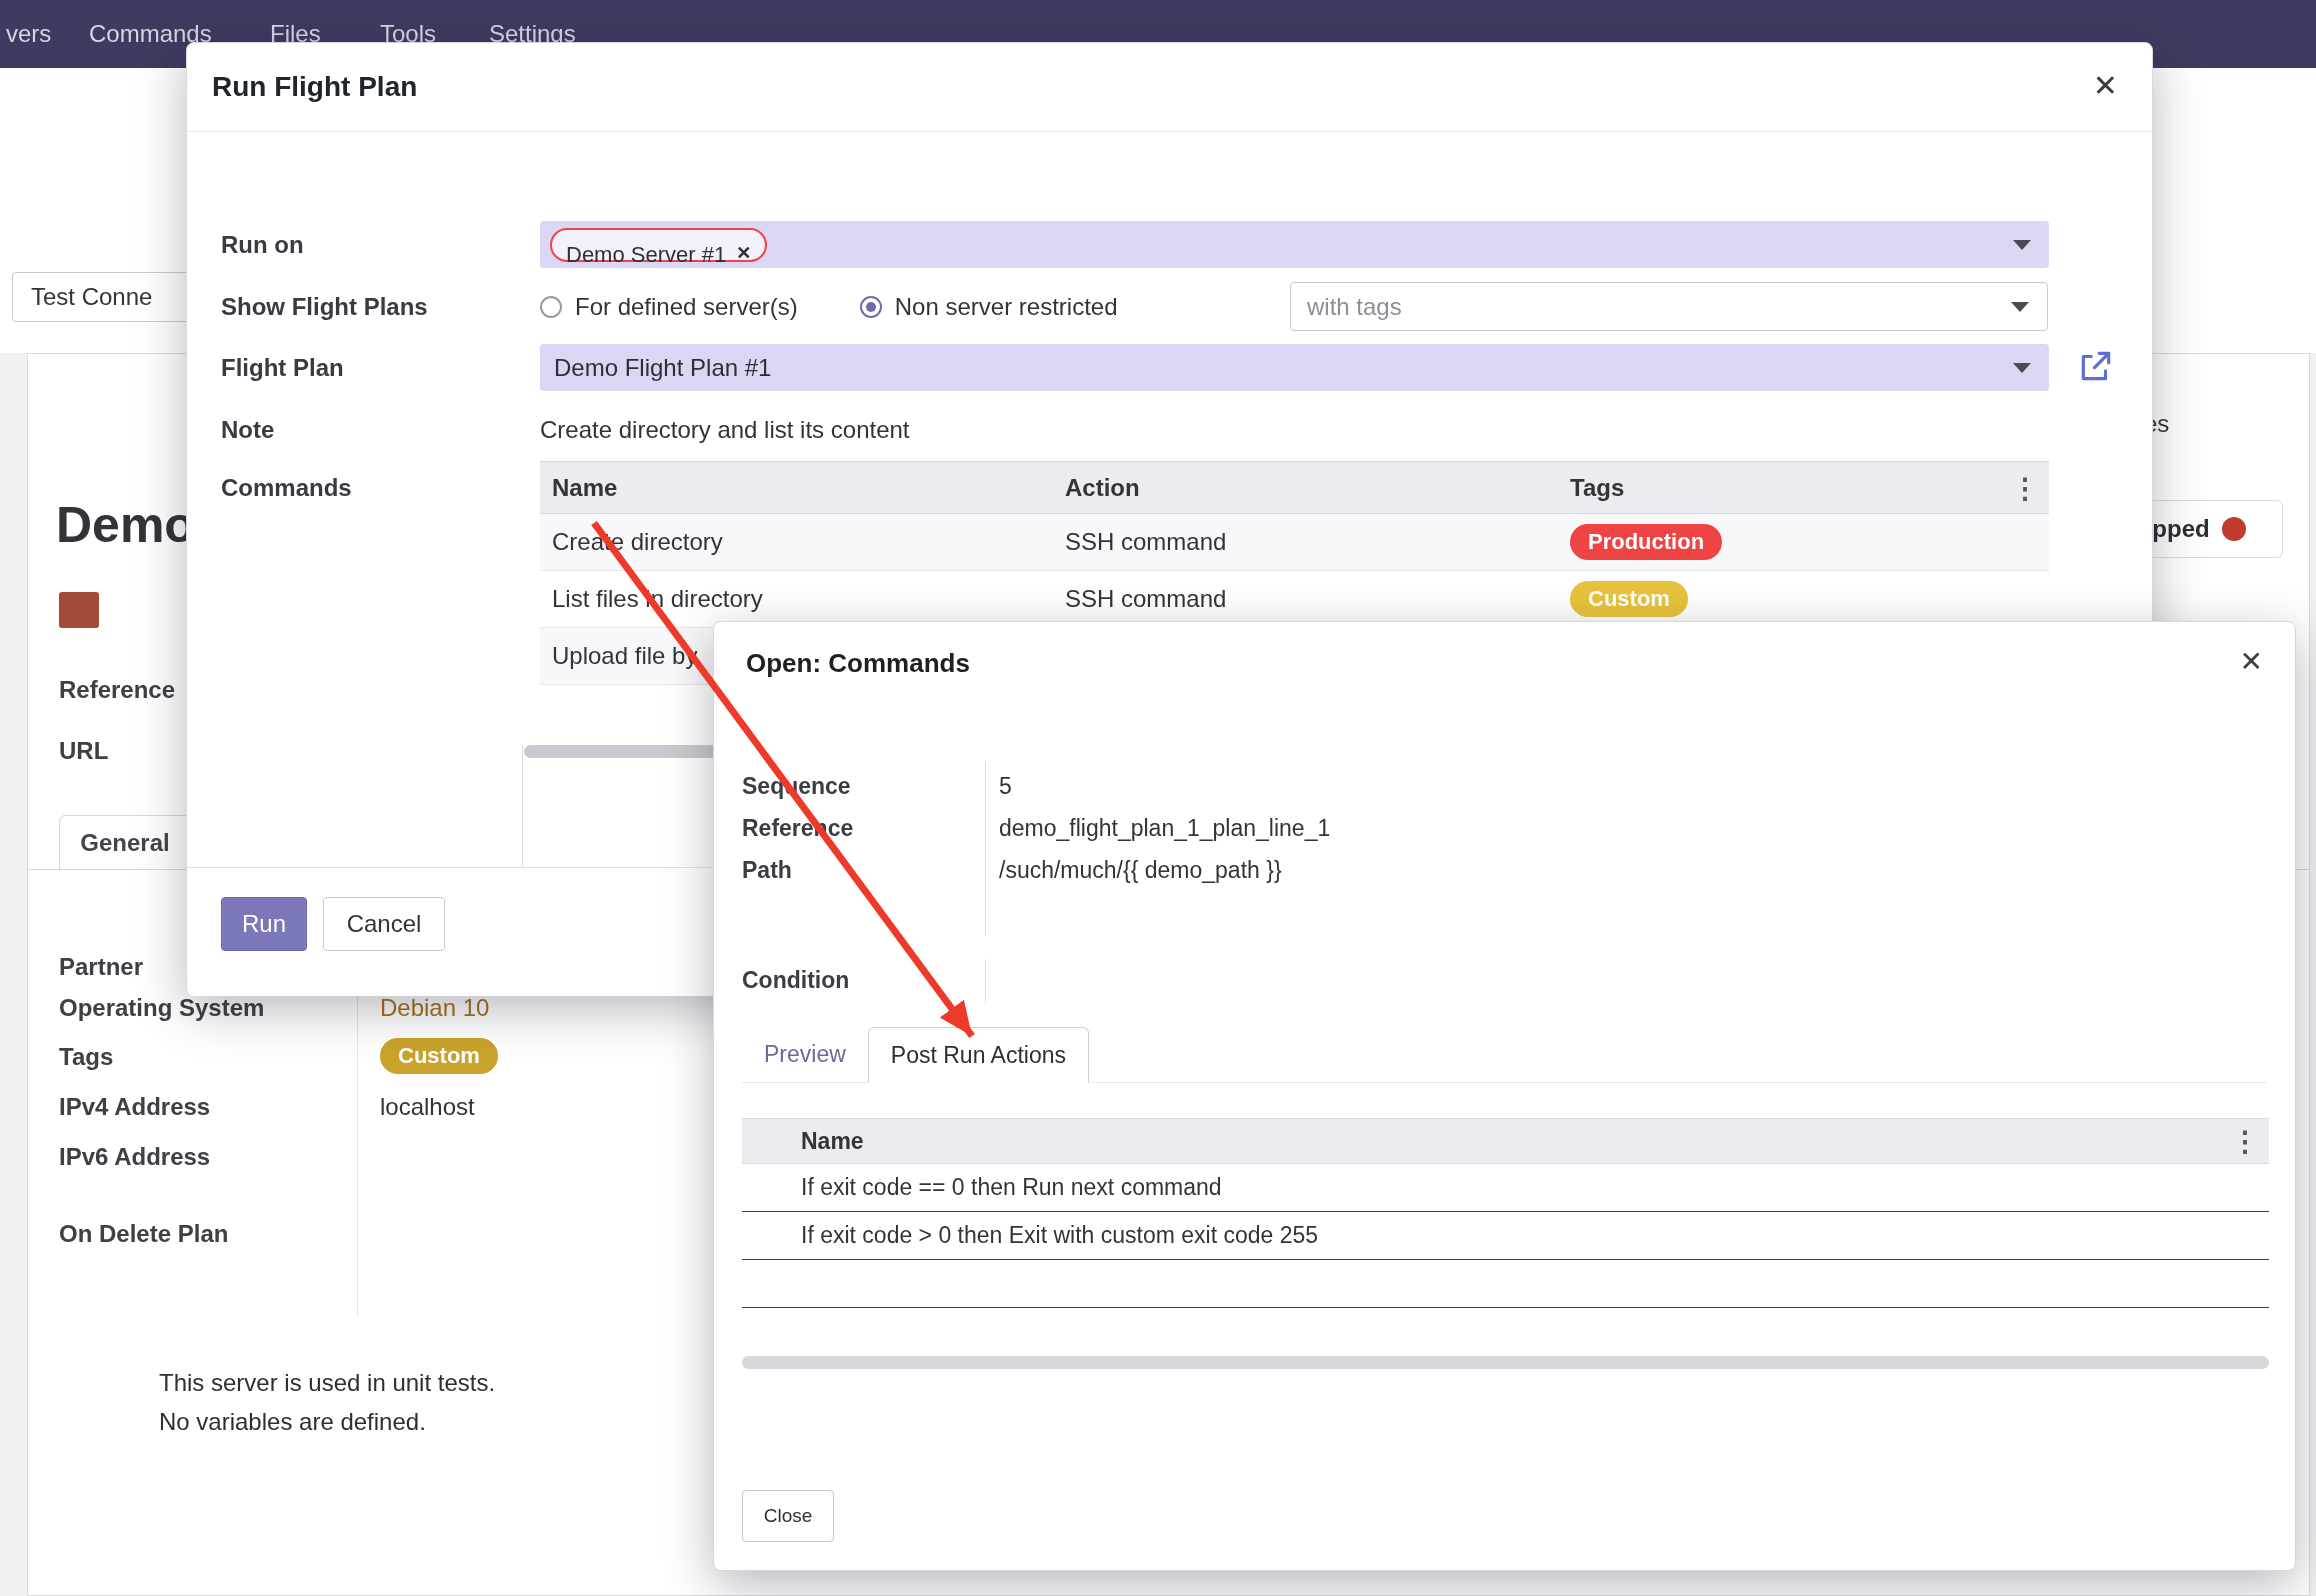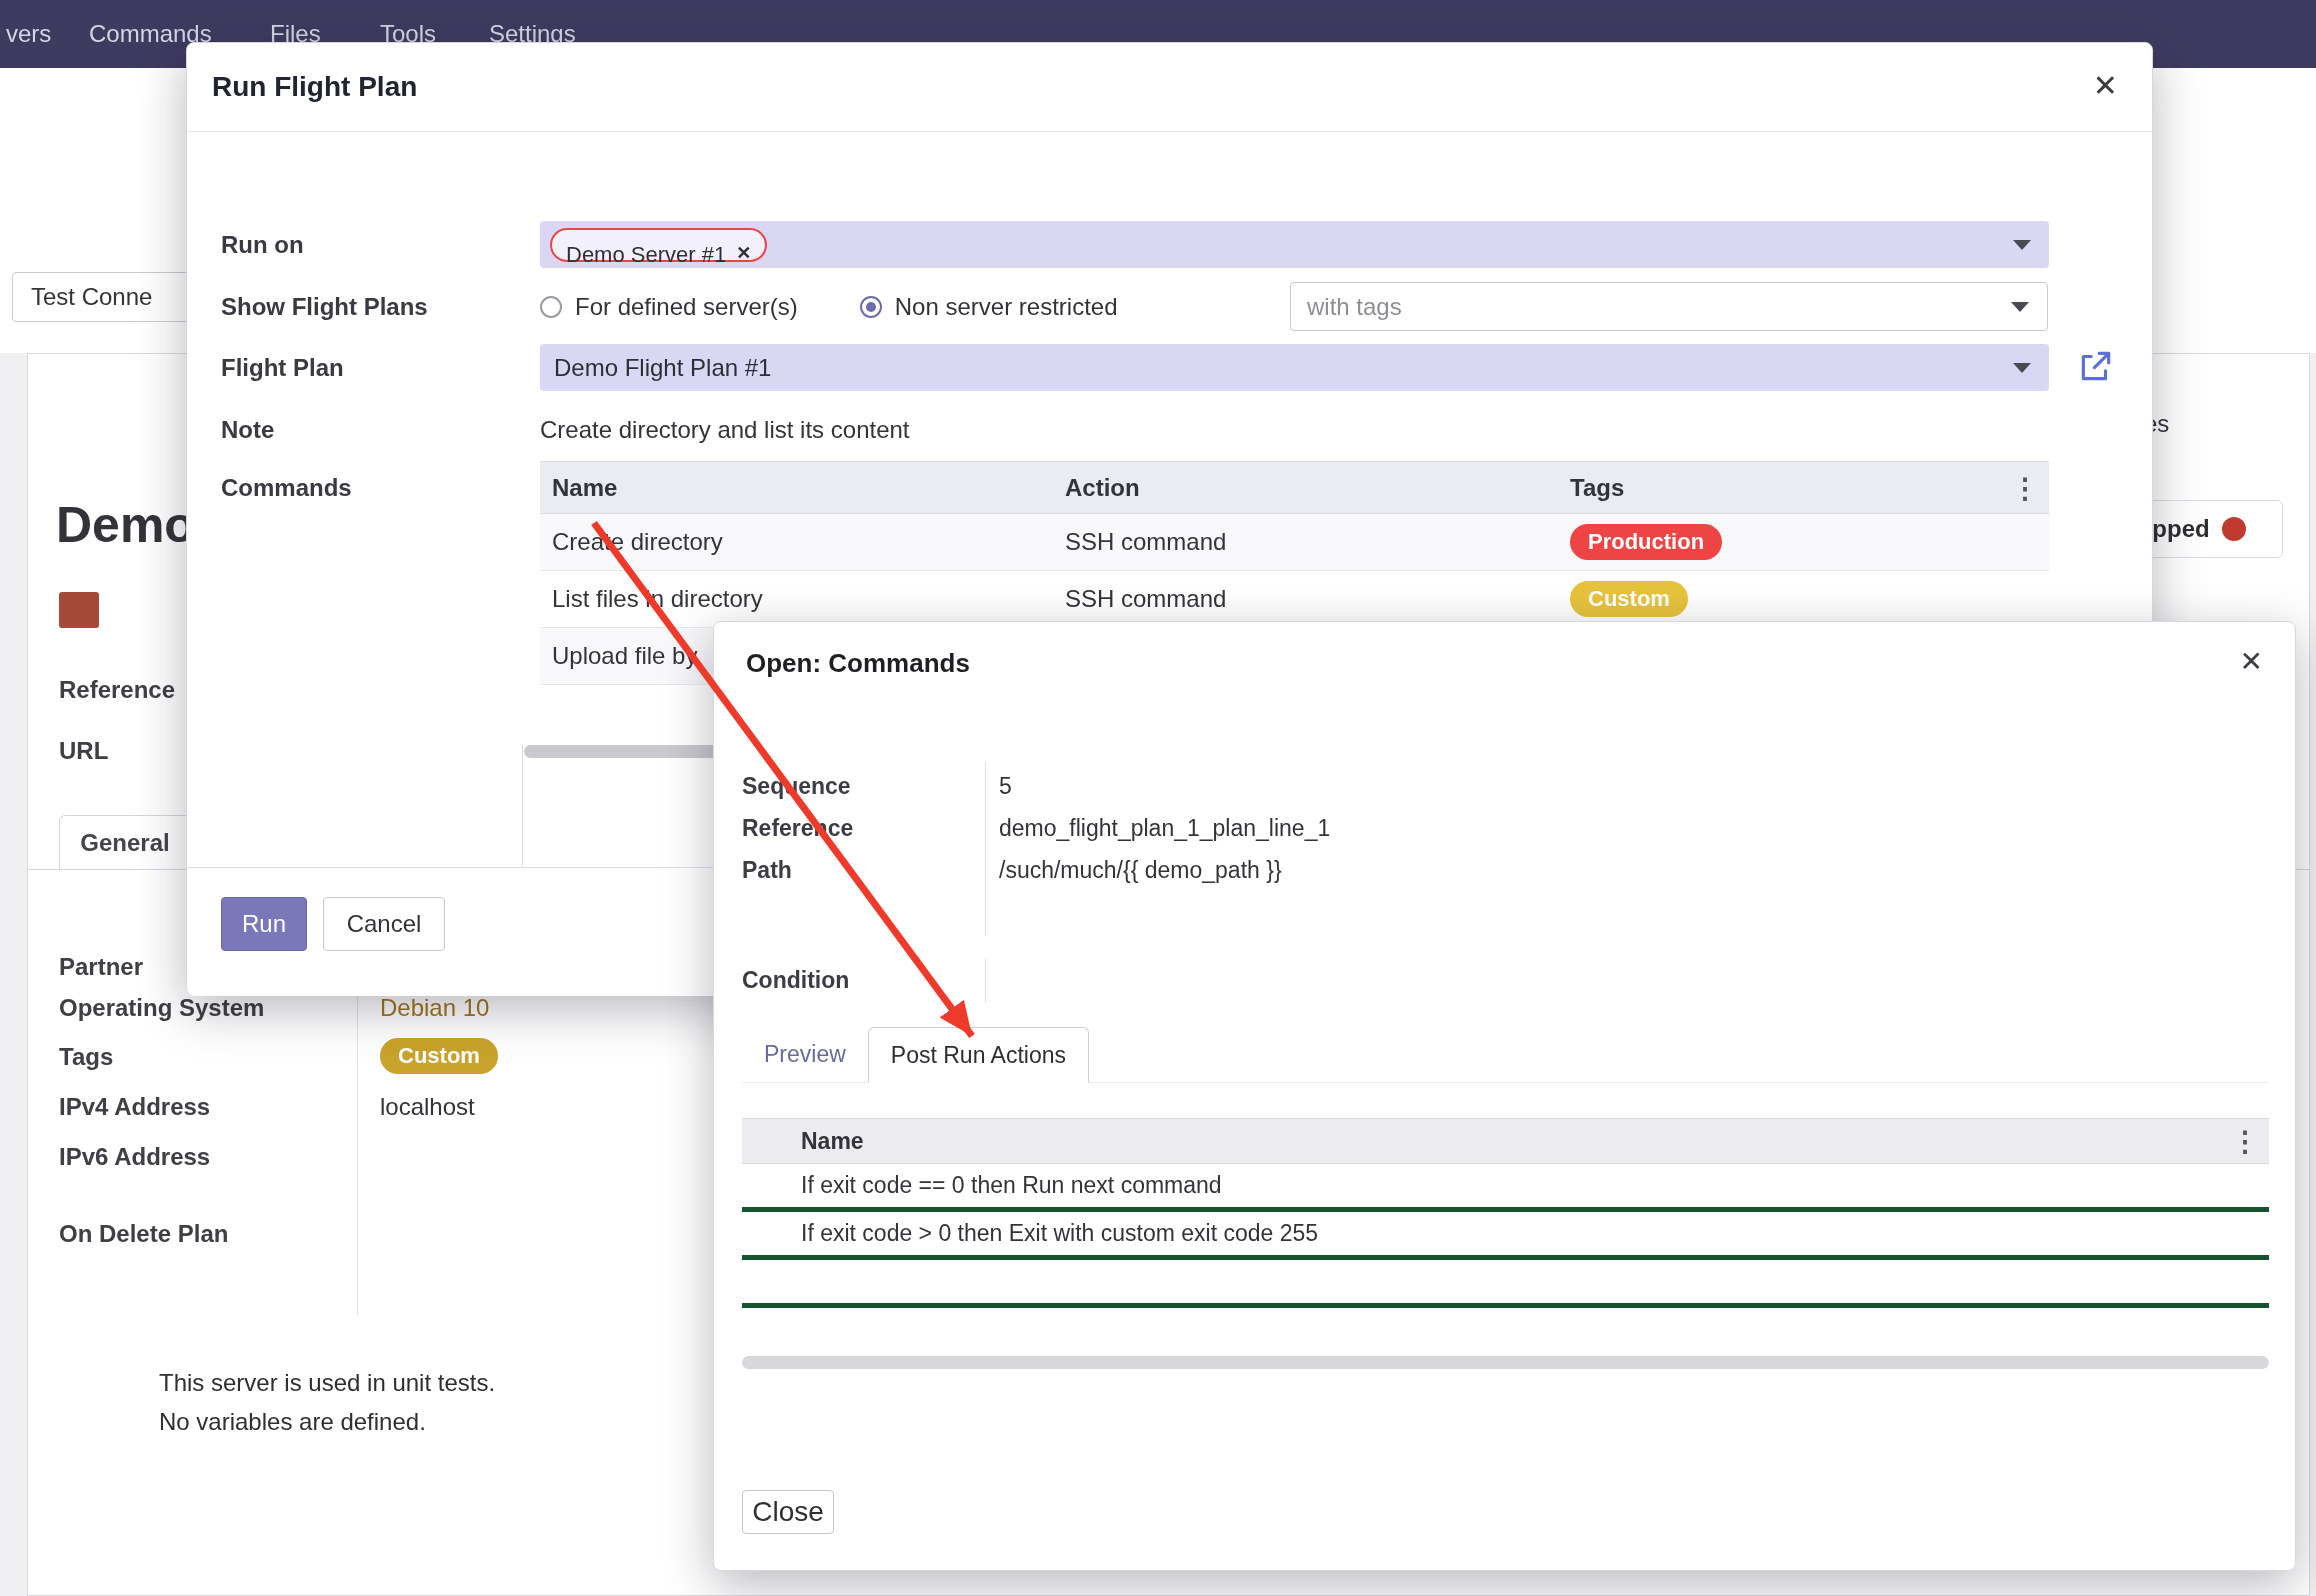--- a/index.html
+++ b/index.html
@@ -83,23 +83,23 @@
   .fdivider { position: absolute; left: 271px; width: 1px; background: #e0e0e4; }
   .checkbox { width: 22px; height: 22px; border: 1px solid #b9b9c0; background: #f4f4f6; border-radius: 3px; margin: 0 12px; cursor: pointer; flex: none; }
   .cmd-link { color: #5f5fc5; cursor: pointer; }
   .tabs { position: absolute; left: 28px; top: 405px; width: 1525px; height: 56px; display: flex; align-items: stretch; border-bottom: 1px solid #e9e9ed; }
   .tab { display: flex; align-items: center; padding: 0 22px; font-size: 23px; cursor: pointer; }
   .tab.inactive { color: #6a6a9b; }
   .tab.active { color: #2e2f36; background: #fff; border: 1px solid #cdcdd4; border-bottom: 1px solid #fff; border-radius: 6px 6px 0 0; margin-bottom: -1px; }
   .pra-table { position: absolute; left: 28px; top: 496px; width: 1527px; font-size: 23px; color: #33343a; }
   .pra-table .thead { position: relative; display: flex; align-items: center; height: 46px; background: #ececf0; border-top: 1px solid #dadade; border-bottom: 1px solid #dadade; font-weight: 700; }
   .pra-table .thead .h-name { padding-left: 59px; }
-  .pra-table .trow { display: flex; align-items: center; height: 48px; border-bottom: 5px solid #14532d; padding-left: 59px; cursor: pointer; white-space: nowrap; }
+  .pra-table .trow { display: flex; align-items: center; height: 48px; border-bottom: 1px solid #14532d; padding-left: 59px; cursor: pointer; white-space: nowrap; }
   .graybar { position: absolute; left: 28px; top: 734px; width: 1527px; height: 13px; background: #d8d8dc; border-radius: 7px; cursor: pointer; }
-  .btn-close { position: absolute; left: 28px; top: 868px; width: 92px; height: 44px; background: #fff; border: 1px solid #c6c6cc; color: #2e2f33; font-size: 28px; }
+  .btn-close { position: absolute; left: 28px; top: 868px; width: 92px; height: 52px; background: #fff; border: 1px solid #c6c6cc; color: #2e2f33; font-size: 19px; }
 
   
   .arrow-svg { position: absolute; left: 0; top: 0; z-index: 30; pointer-events: none; }
 </style>
 </head>
 <body>
 
 <div id="screen">
 
   <header class="topnav">

